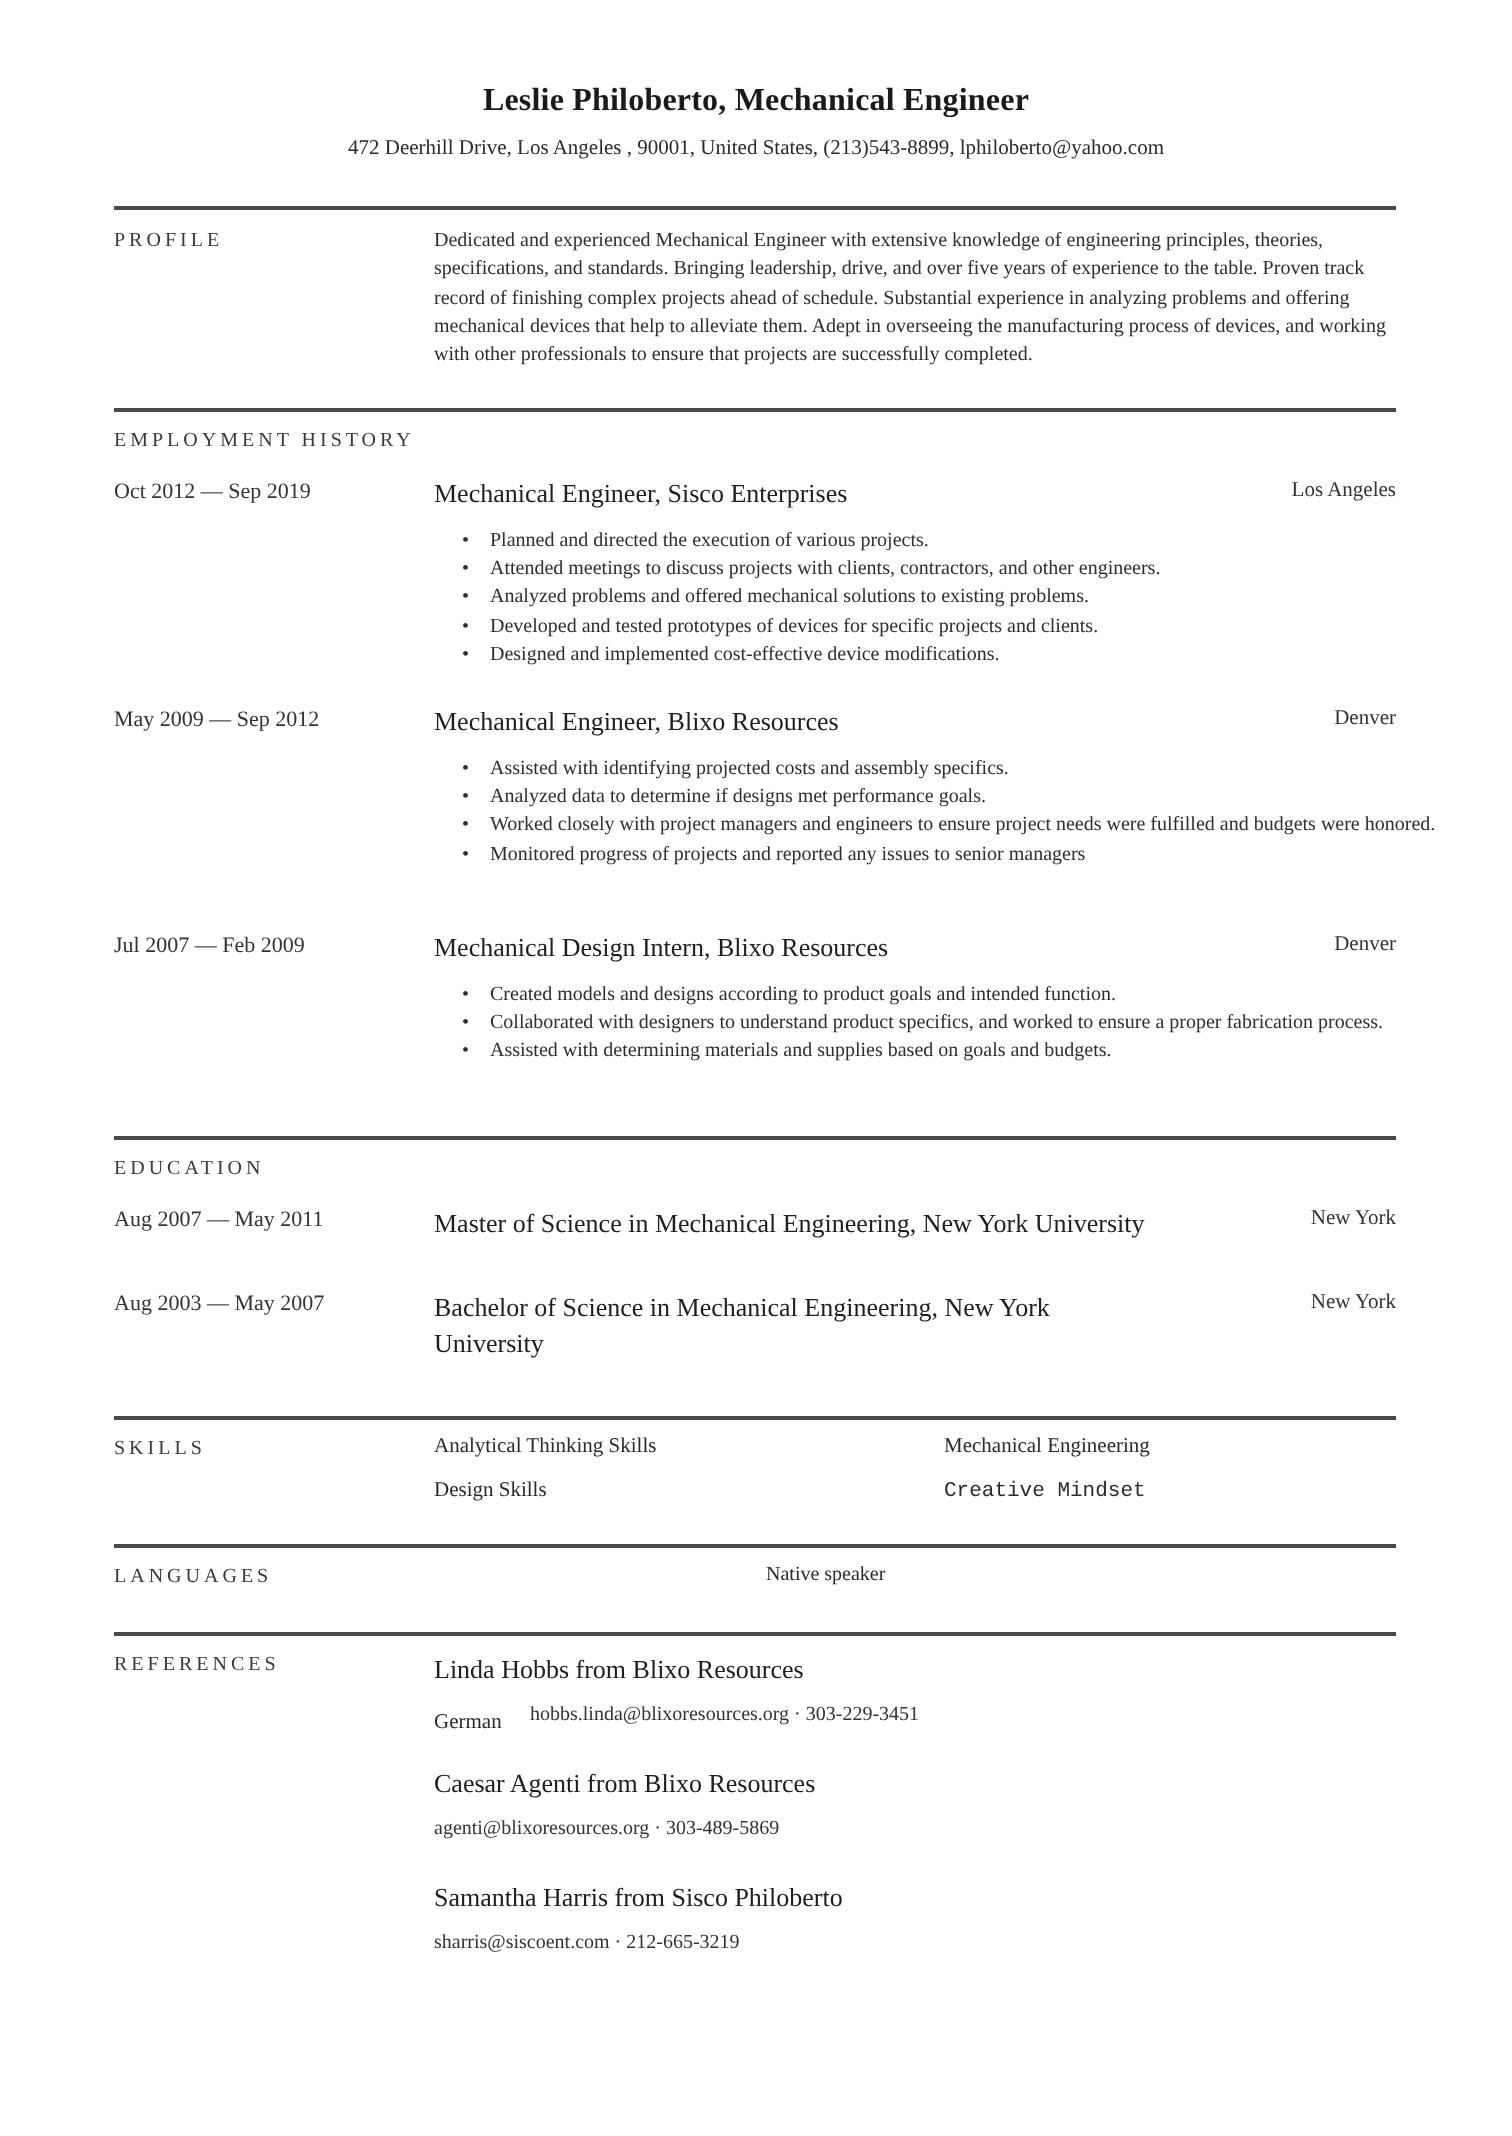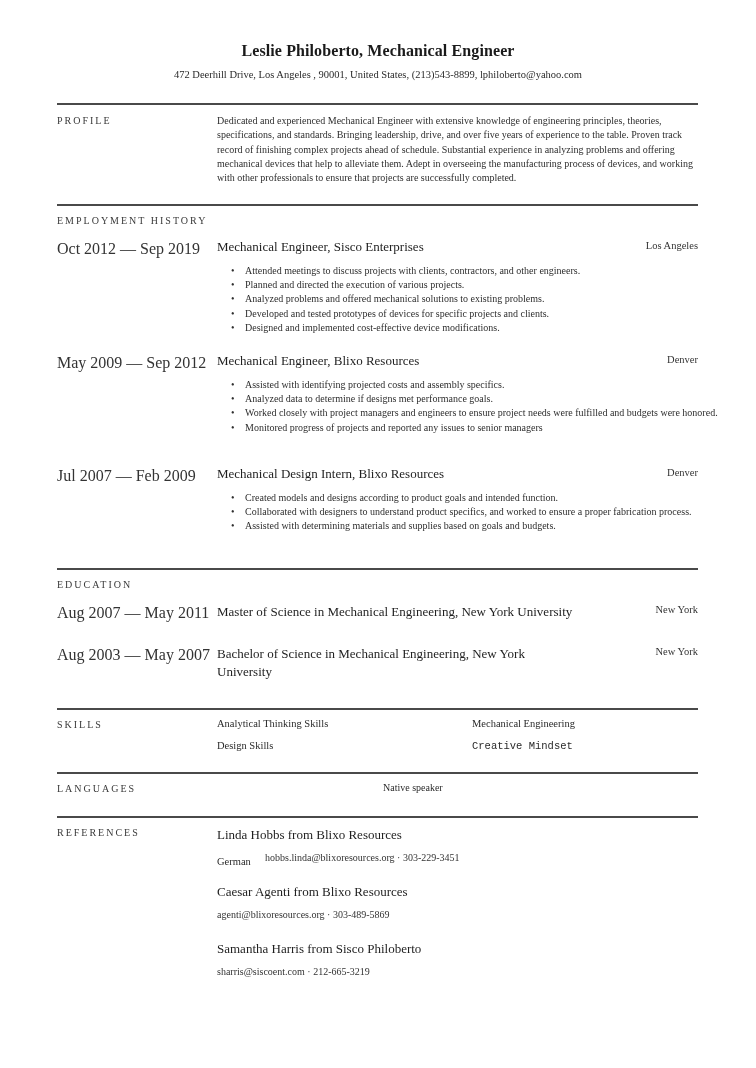--- a/index.html
+++ b/index.html
@@ -20,21 +20,21 @@
     position: absolute; left: 57px; width: 641px; height: 2px; background: #4a4a4a;
   }
   .sec-title {
     position: absolute; left: 57px; font-size: 10px; letter-spacing: 2px;
     color: #3a3a3a; text-transform: uppercase;
   }
   .abs { position: absolute; }
   .profile-text {
     left: 217px; top: 114px; width: 485px; font-size: 10px; line-height: 14.3px; color: #2e2e2e;
   }
-  .date { left: 57px; font-size: 16px; color: #333; }
+  .date { left: 57px; font-size: 11px; color: #333; }
   .job-title { left: 217px; font-size: 13px; color: #1e1e1e; }
   .loc { right: 58px; font-size: 10.5px; color: #333; text-align: right; }
   ul.bullets {
     position: absolute; left: 217px; width: 485px; margin: 0; padding: 0 0 0 28px;
     font-size: 10px; line-height: 14.2px; color: #2e2e2e; list-style: none;
   }
   ul.bullets li { position: relative; }
   ul.bullets li::before {
     content: "•"; position: absolute; left: -14px; top: 0; font-size: 10px;
   }
@@ -54,22 +54,22 @@
 <div class="abs profile-text">Dedicated and experienced Mechanical Engineer with extensive knowledge of engineering principles, theories, specifications, and standards. Bringing leadership, drive, and over five years of experience to the table. Proven track record of finishing complex projects ahead of schedule. Substantial experience in analyzing problems and offering mechanical devices that help to alleviate them. Adept in overseeing the manufacturing process of devices, and working with other professionals to ensure that projects are successfully completed.</div>
 
 <div class="rule" style="top:204px;"></div>
 <div class="sec-title" style="top:215px;">EMPLOYMENT HISTORY</div>
 
 <div>
   <div class="abs date" style="top:240px;">Oct 2012 — Sep 2019</div>
   <div class="abs job-title" style="top:239px;">Mechanical Engineer, Sisco Enterprises</div>
   <div class="abs loc" style="top:240px;">Los Angeles</div>
   <ul class="bullets" style="top:264px;">
+    <li>Planned and directed the execution of various projects.</li>
     <li>Attended meetings to discuss projects with clients, contractors, and other engineers.</li>
-    <li>Planned and directed the execution of various projects.</li>
     <li>Analyzed problems and offered mechanical solutions to existing problems.</li>
     <li>Developed and tested prototypes of devices for specific projects and clients.</li>
     <li>Designed and implemented cost-effective device modifications.</li>
   </ul>
 </div>
 
 <div>
   <div class="abs date" style="top:354px;">May 2009 — Sep 2012</div>
   <div class="abs job-title" style="top:353px;">Mechanical Engineer, Blixo Resources</div>
   <div class="abs loc" style="top:354px;">Denver</div>

